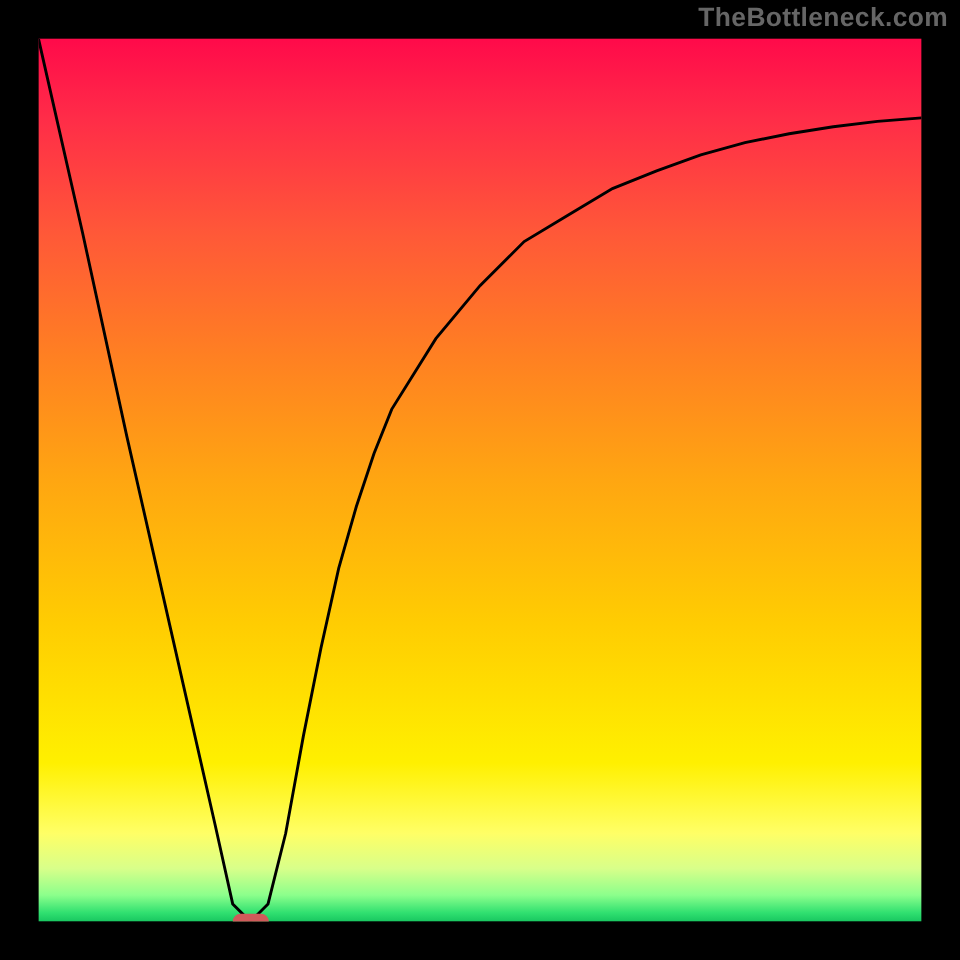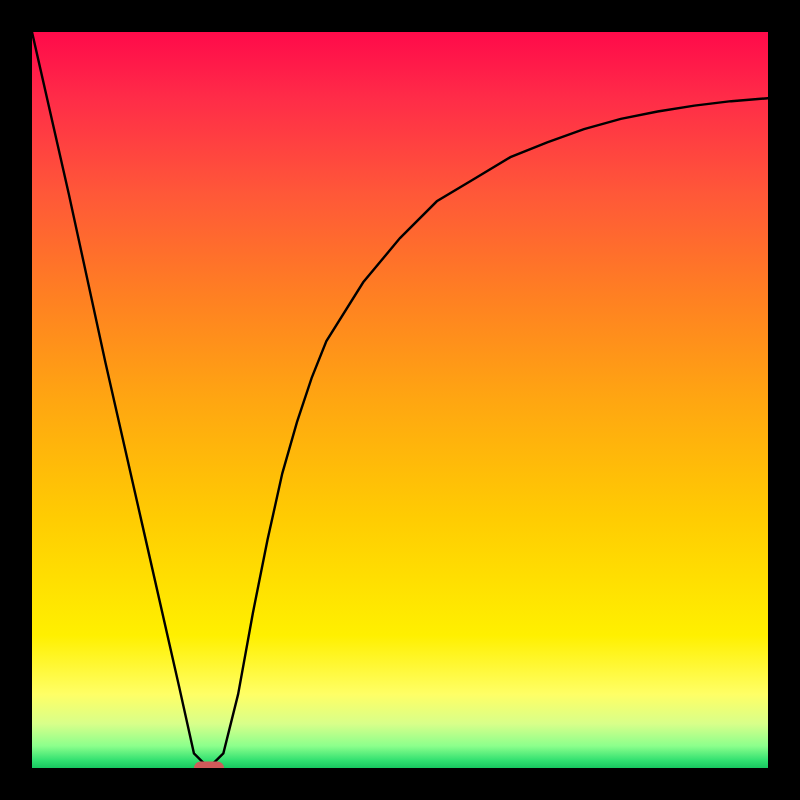--- a/index.html
+++ b/index.html
@@ -72,20 +72,21 @@
     background: #d05a5a;
     transform: translate(-50%, -50%);
     z-index: 3;
   }
 </style>
 </head>
 <body>
 
 <div class="frame">
 
+  <div class="watermark">TheBottleneck.com</div>
 
   <div class="plot-area">
     <div class="gradient-bg"></div>
 
     <svg class="curve" viewBox="0 0 736 736" preserveAspectRatio="none">
       <path fill="none" stroke="#000" stroke-width="2.4" stroke-linecap="round" d="M 0.00 0.00 L 36.80 161.92 L 73.60 331.20 L 110.40 493.12 L 147.20 655.04 L 161.92 721.28 L 176.64 736.00 L 191.36 721.28 L 206.08 662.40 L 220.80 581.44 L 235.52 507.84 L 250.24 441.60 L 264.96 390.08 L 279.68 345.92 L 294.40 309.12 L 331.20 250.24 L 368.00 206.08 L 404.80 169.28 L 441.60 147.20 L 478.40 125.12 L 515.20 110.40 L 552.00 97.15 L 588.80 86.85 L 625.60 79.49 L 662.40 73.60 L 699.20 69.18 L 736.00 66.24"></path>
     </svg>
 
     <div class="marker" style="left: 176.64px; top: 736px; background: rgb(208, 90, 90);"></div>
   </div>

